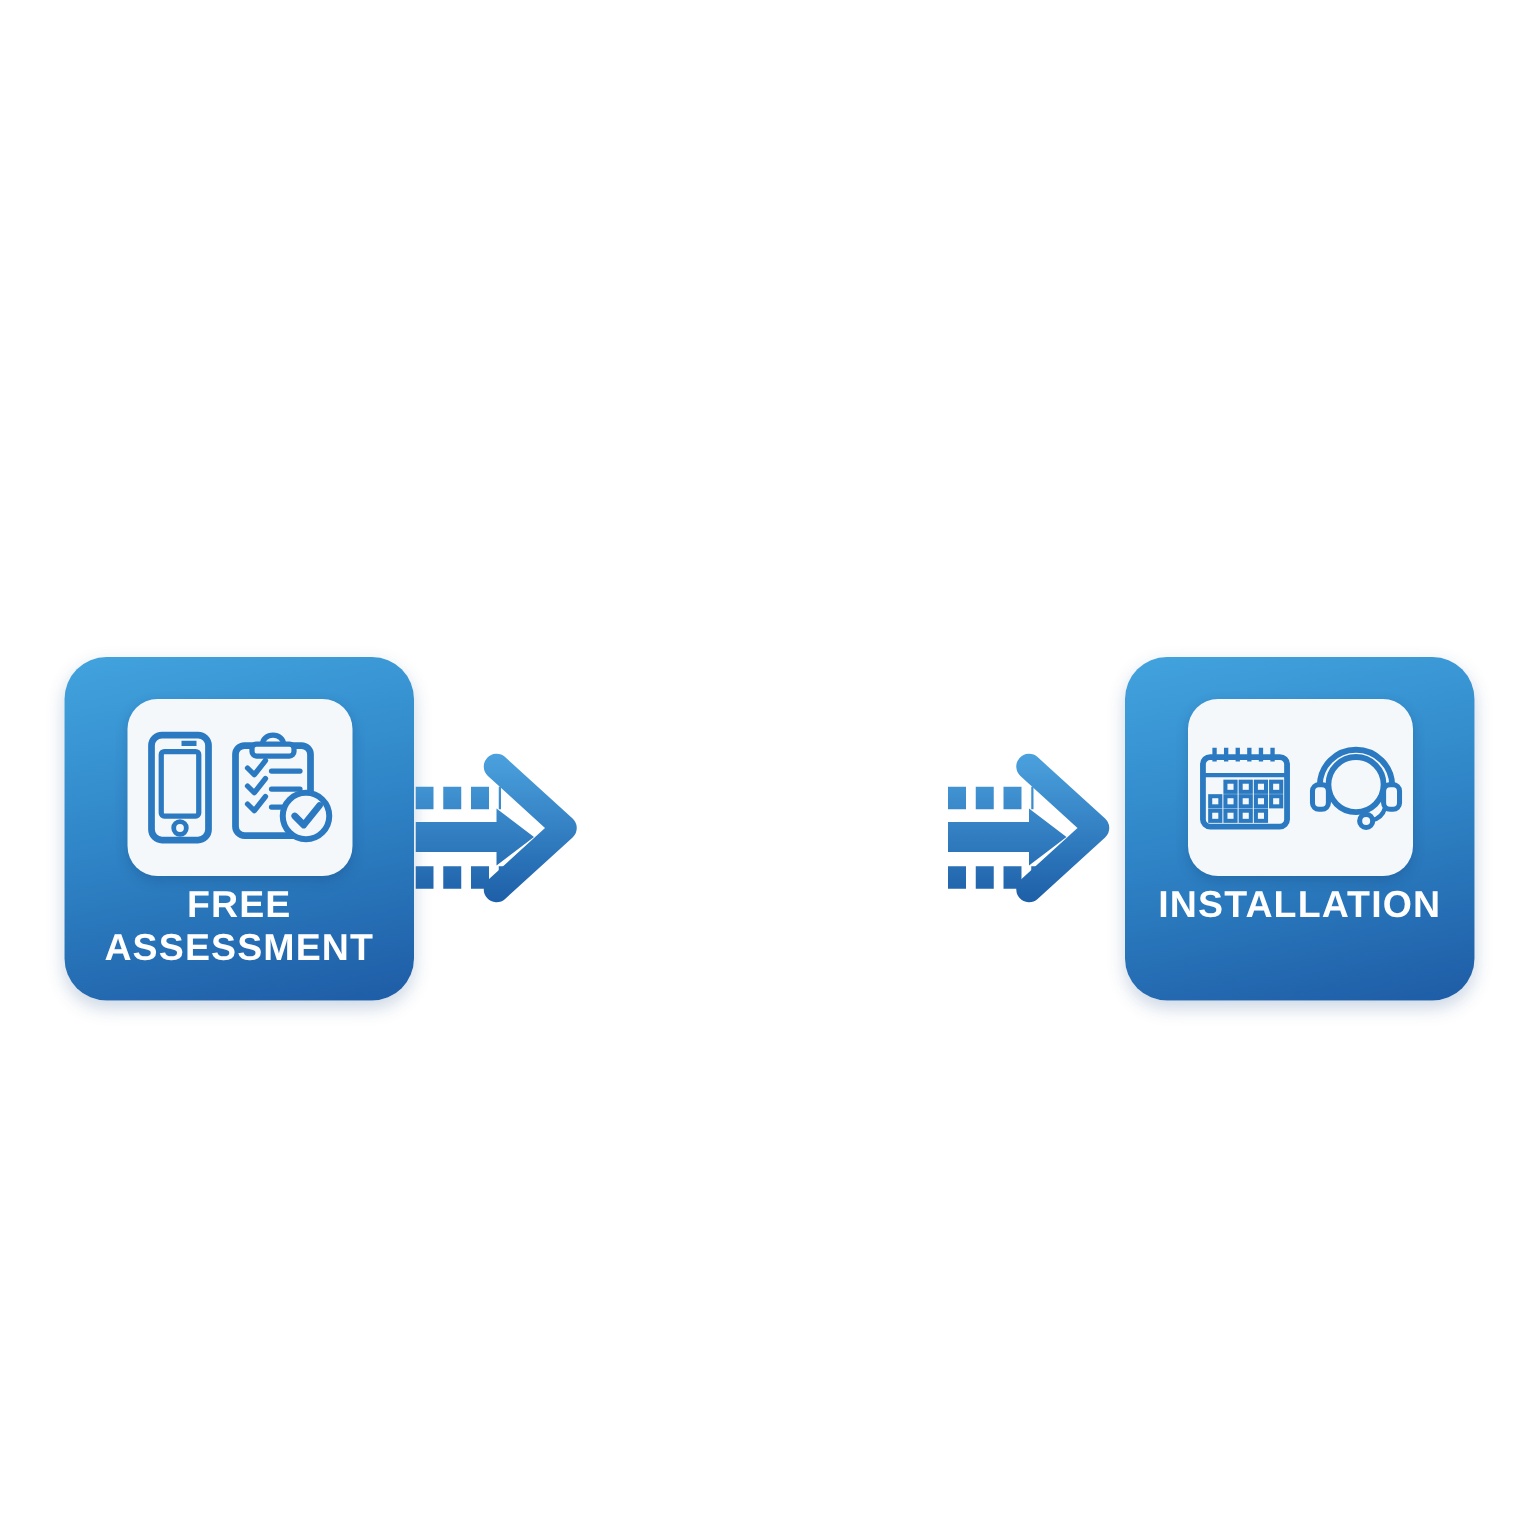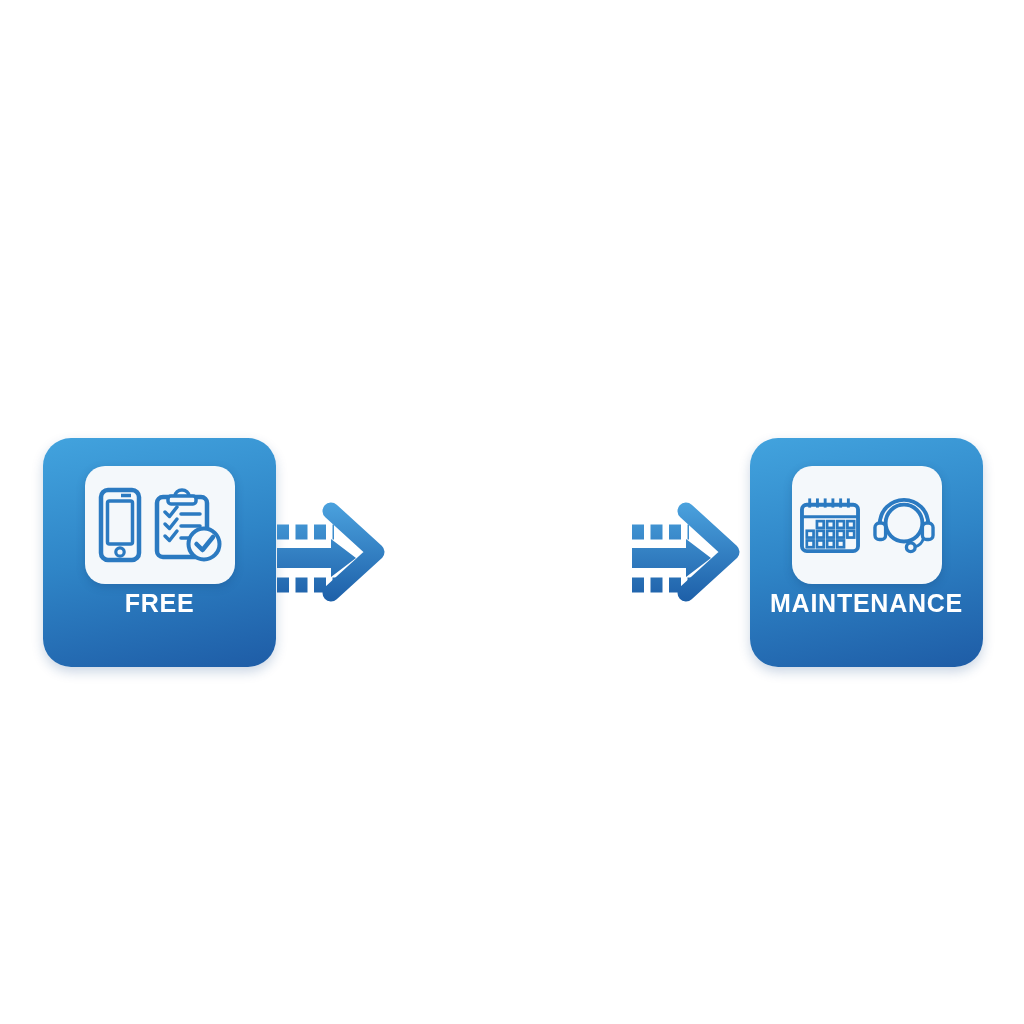--- a/index.html
+++ b/index.html
@@ -46,20 +46,21 @@
         <path class="stroke" d="M11 48 l4.5 4.5 L23 43" stroke-width="3.5" stroke-linecap="round" stroke-linejoin="round"></path>
         <line class="stroke" x1="27" y1="50" x2="46" y2="50" stroke-width="3.5" stroke-linecap="round"></line>
         <g>
           <circle class="fillbg" cx="50" cy="56" r="15.5" stroke-width="4"></circle>
           <path class="stroke" d="M42.5 56 l6 6 L59 49" stroke-width="4.5" stroke-linecap="round" stroke-linejoin="round"></path>
         </g>
       </svg>
     </div>
     <div class="label">
       <div>FREE</div>
+      <div>ASSESSMENT</div>
     </div>
   </div>
 
   <svg class="arrow a1" viewBox="0 0 113 100">
     <defs>
       <linearGradient id="arrowGrad1" gradientUnits="userSpaceOnUse" x1="0" y1="0" x2="0" y2="100">
         <stop offset="0" style="stop-color:var(--arrow-gradient-top,#4ba2de)"></stop>
         <stop offset="1" style="stop-color:var(--arrow-gradient-bottom,#1d5fa8)"></stop>
       </linearGradient>
     </defs>
@@ -113,17 +114,17 @@
       <svg width="62" height="60" viewBox="0 0 64 62">
         <circle class="stroke" cx="32" cy="29" r="19" stroke-width="4"></circle>
         <path class="stroke" d="M7 35 v-5 a25 25 0 0 1 50 0 v 5" stroke-width="4"></path>
         <path class="stroke" d="M52 45 q-2 7 -9 8.5" stroke-width="3"></path>
         <rect class="fillbg" x="2" y="29" width="11" height="17" rx="4.5" stroke-width="3.5"></rect>
         <rect class="fillbg" x="51" y="29" width="11" height="17" rx="4.5" stroke-width="3.5"></rect>
         <circle class="fillbg" cx="39" cy="54" r="4.5" stroke-width="3.5"></circle>
       </svg>
     </div>
     <div class="label">
-      <div>MAINTENANCE</div>
+      <div>INSTALLATION</div>
     </div>
   </div>
 
 </div>
 
 </body></html>

